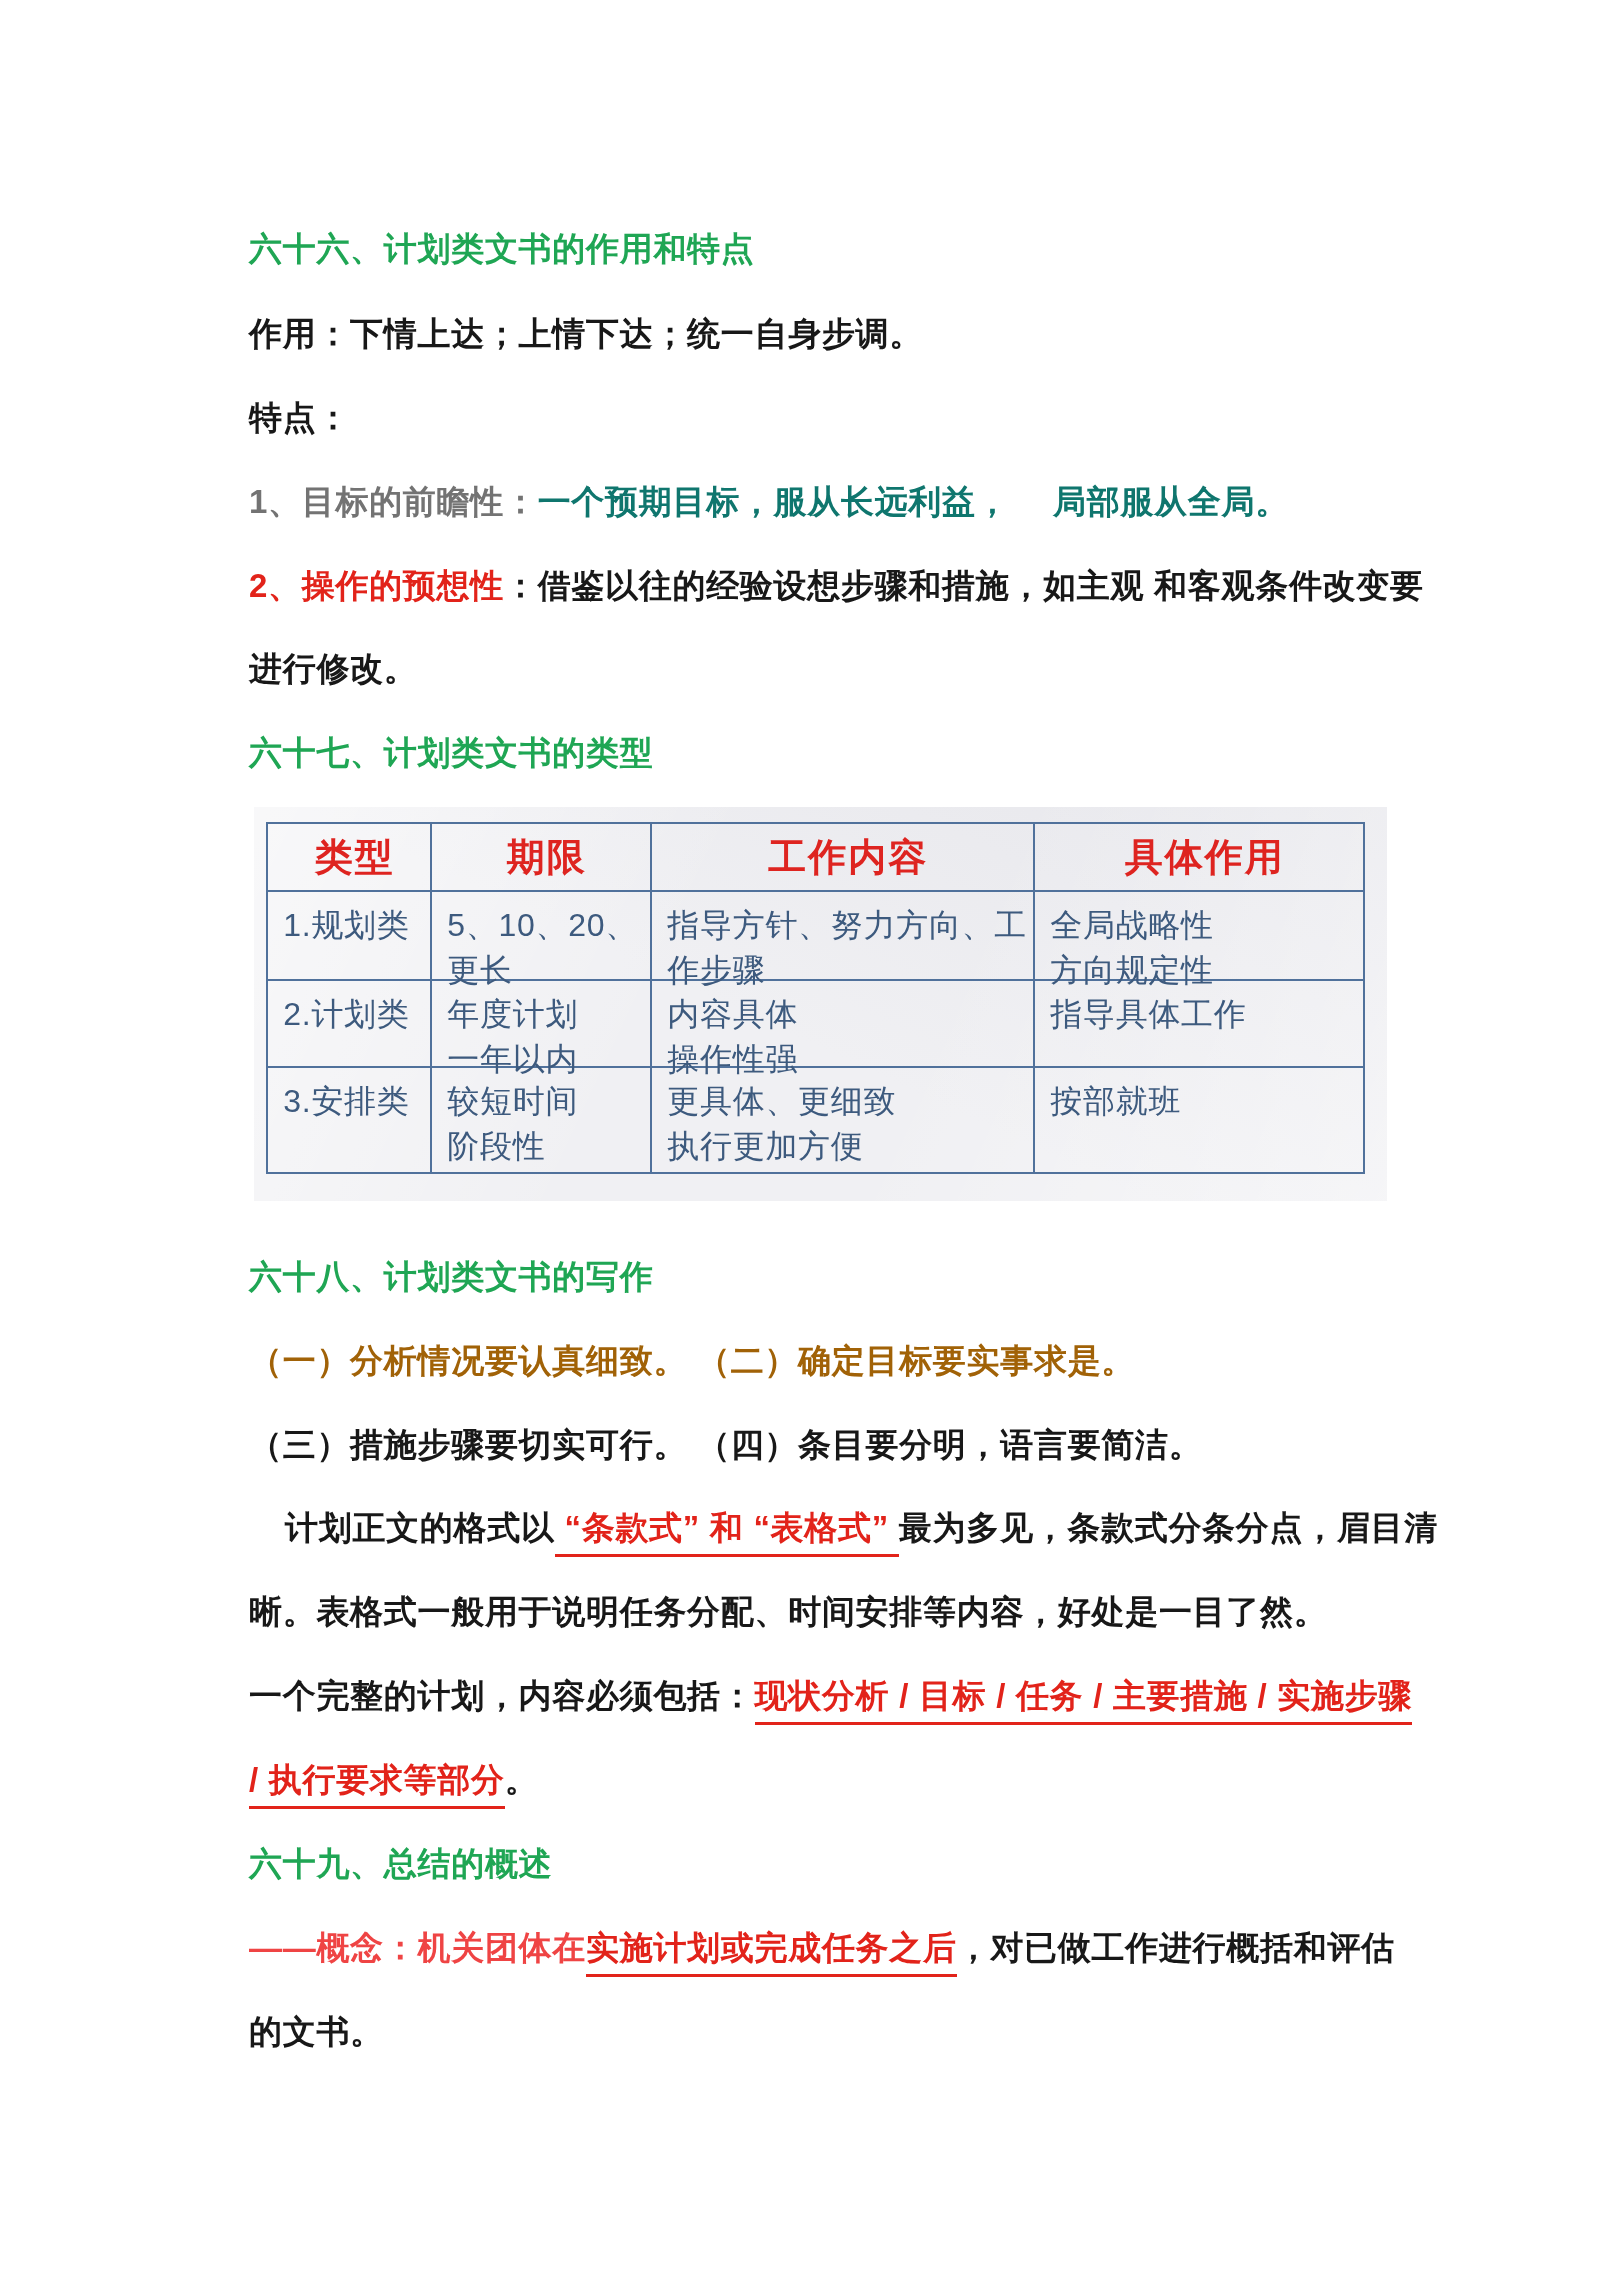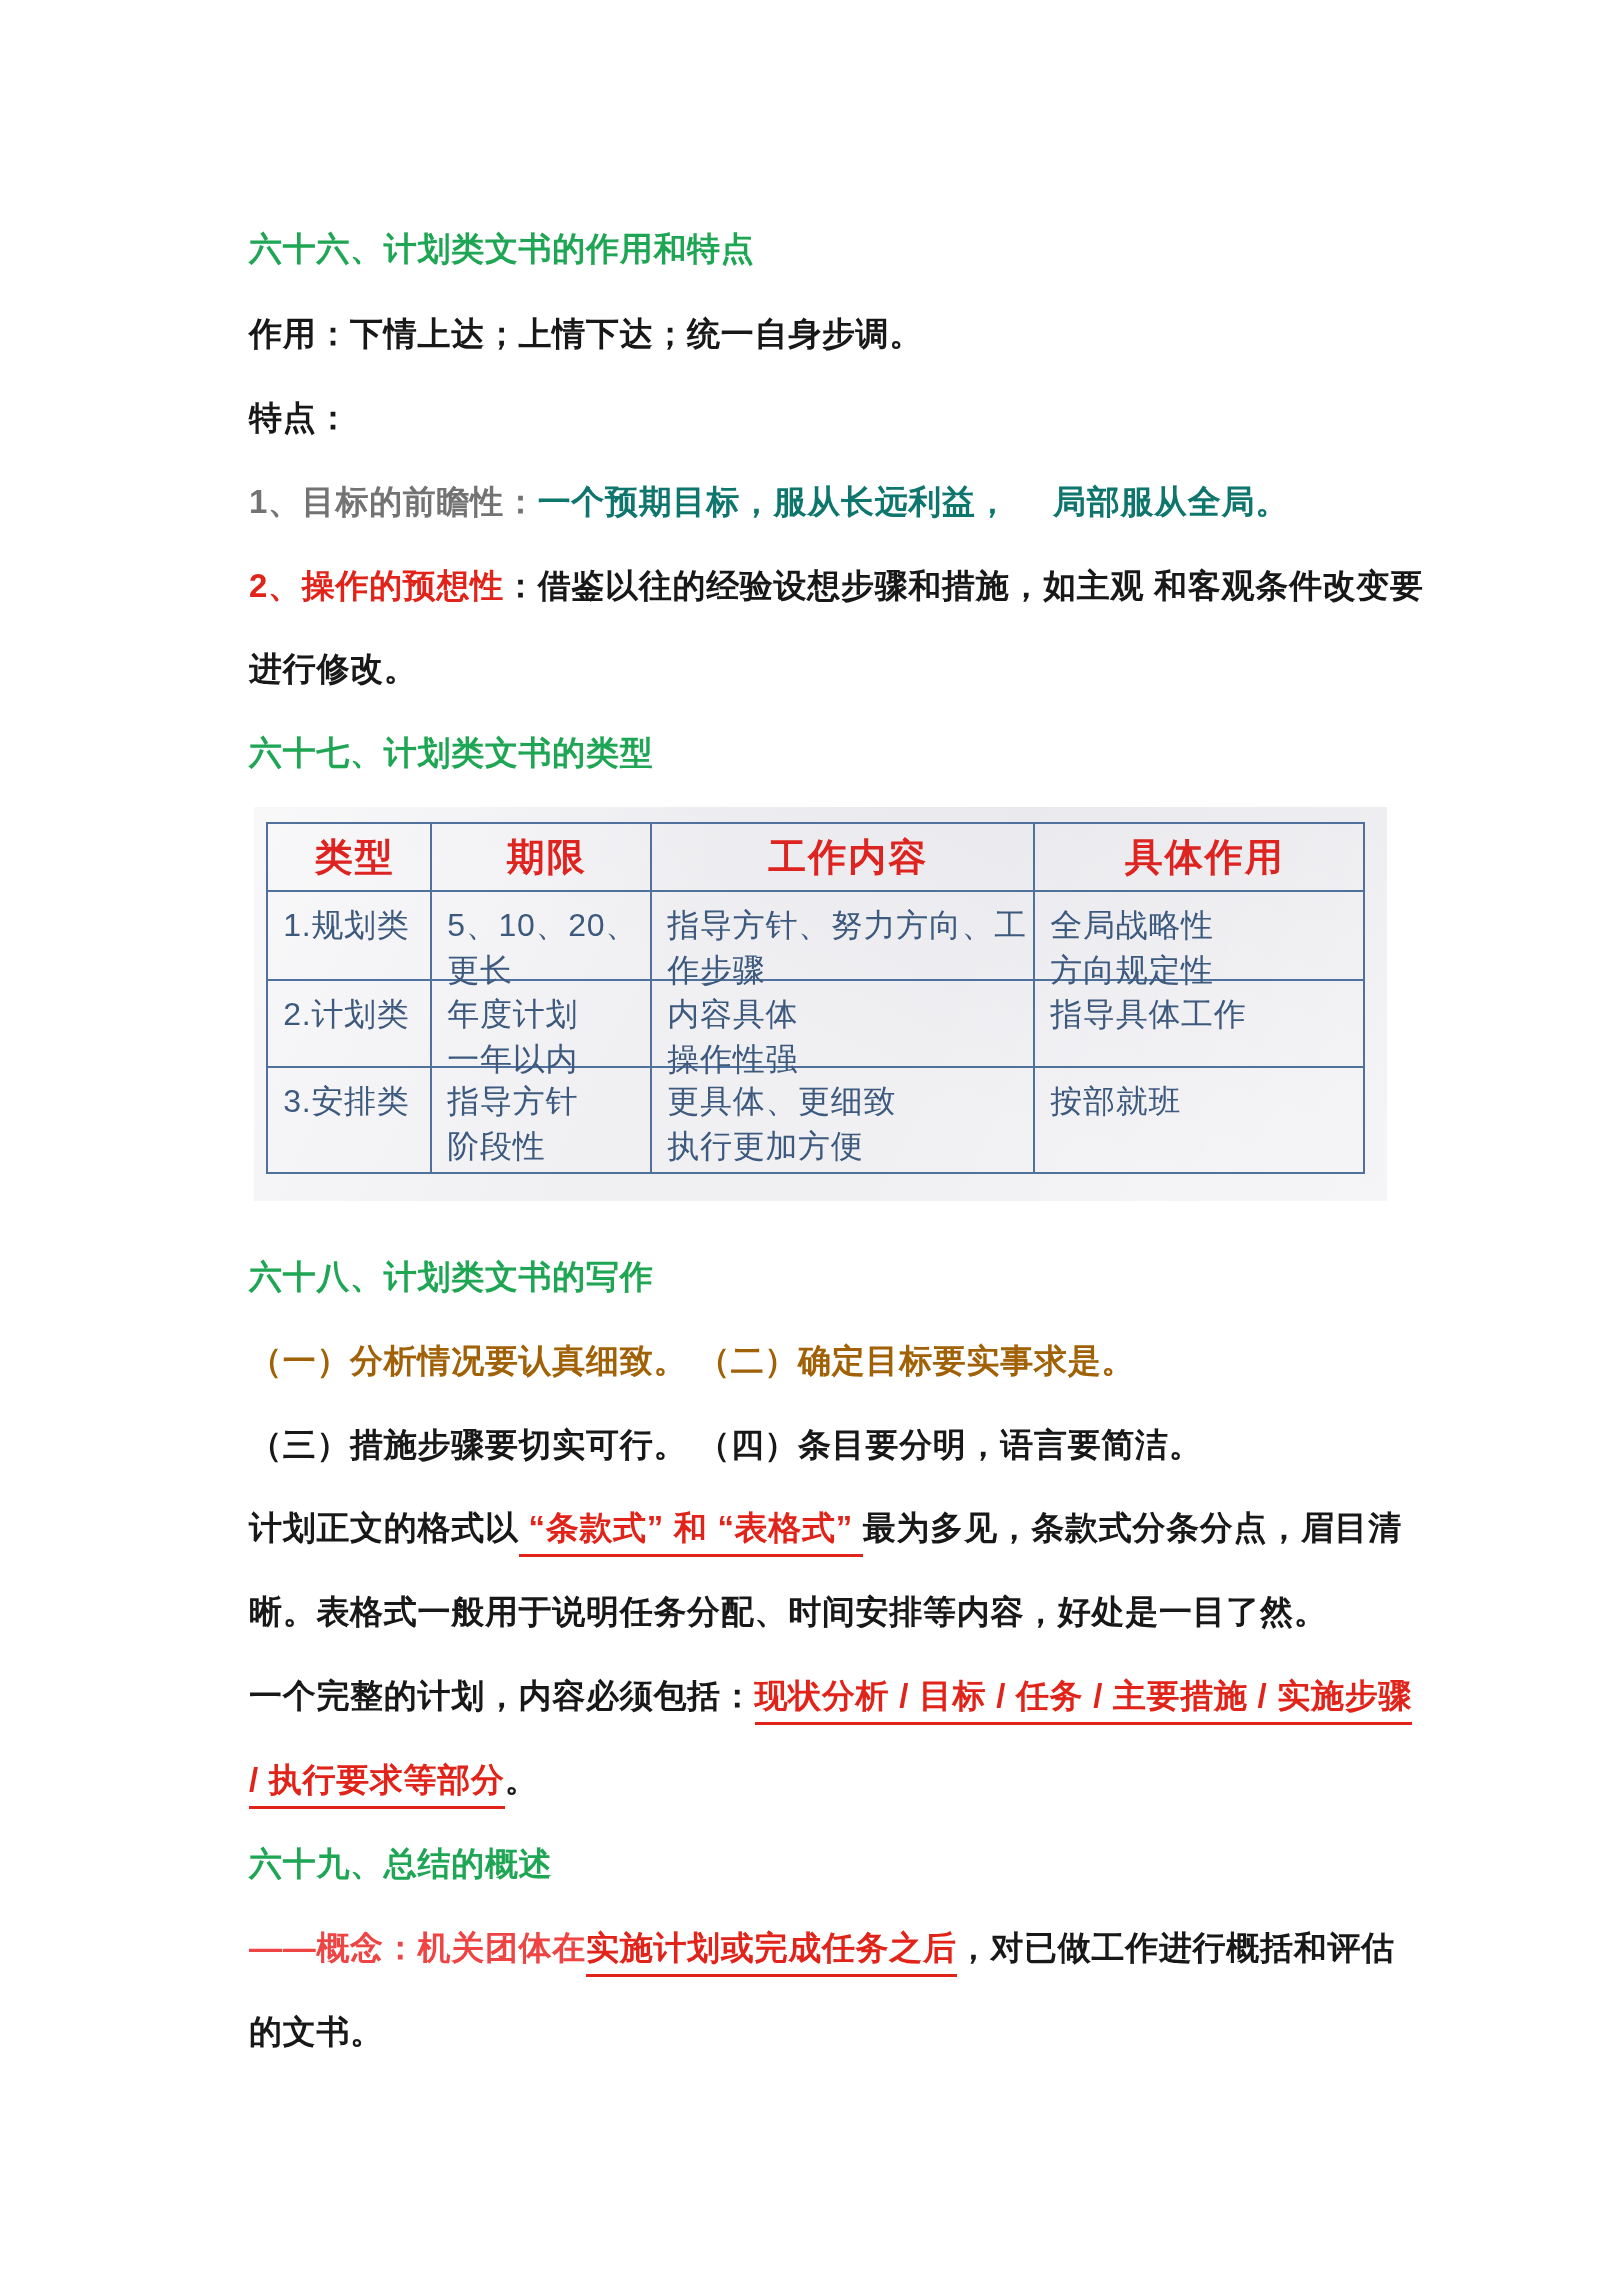--- a/index.html
+++ b/index.html
@@ -85,21 +85,21 @@
       <div class="line heading" style="top: 230px;"><span class="run" style="color: rgb(31, 166, 84);">六十六、计划类文书的作用和特点</span></div>
       <div class="line body" style="top: 315px;"><span class="run" style="color: rgb(24, 24, 24);">作用：下情上达；上情下达；统一自身步调。</span></div>
       <div class="line body" style="top: 399px;"><span class="run" style="color: rgb(24, 24, 24); margin-top: 33px;">特点：</span></div>
       <div class="line body" style="top: 483px;"><span class="run" style="color: #737373;">1、目标的前瞻性：</span><span class="run" style="color: #0f766e;">一个预期目标，服从长远利益，　 局部服从全局。</span></div>
       <div class="line body" style="top: 567px;"><span class="run" style="color: rgb(226, 35, 26);">2、操作的预想性</span><span class="run" style="color: rgb(24, 24, 24);">：借鉴以往的经验设想步骤和措施，如主观 和客观条件改变要</span></div>
       <div class="line body" style="top: 650px;"><span class="run" style="color: rgb(24, 24, 24);">进行修改。</span></div>
       <div class="line heading" style="top: 734px;"><span class="run" style="color: rgb(31, 166, 84);">六十七、计划类文书的类型</span></div>
       <div class="line heading" style="top: 1258px;"><span class="run" style="color: rgb(31, 166, 84);">六十八、计划类文书的写作</span></div>
       <div class="line body" style="top: 1342px;"><span class="run" style="color: #a16207;">（一）分析情况要认真细致。 （二）确定目标要实事求是。</span></div>
       <div class="line body" style="top: 1426px;"><span class="run" style="color: rgb(24, 24, 24);">（三）措施步骤要切实可行。 （四）条目要分明，语言要简洁。</span></div>
-      <div class="line body" style="top: 1509px;"><span class="run" style="color: rgb(24, 24, 24);">计划正文的格式以</span><span class="run u" style="color: rgb(226, 35, 26);"> “条款式” 和 “表格式” </span><span class="run" style="color: rgb(24, 24, 24);">最为多见，条款式分条分点，眉目清</span></div>
+      <div class="line body" style="top: 1509px;"><span class="run" style="color: rgb(24, 24, 24); margin-left: 36px;">计划正文的格式以</span><span class="run u" style="color: rgb(226, 35, 26);"> “条款式” 和 “表格式” </span><span class="run" style="color: rgb(24, 24, 24);">最为多见，条款式分条分点，眉目清</span></div>
       <div class="line body" style="top: 1593px;"><span class="run" style="color: rgb(24, 24, 24);">晰。表格式一般用于说明任务分配、时间安排等内容，好处是一目了然。</span></div>
       <div class="line body" style="top: 1677px;"><span class="run" style="color: rgb(24, 24, 24);">一个完整的计划，内容必须包括：</span><span class="run u" style="color: rgb(226, 35, 26);">现状分析 / 目标 / 任务 / 主要措施 / 实施步骤</span></div>
       <div class="line body" style="top: 1761px;"><span class="run u" style="color: rgb(226, 35, 26);">/ 执行要求等部分</span><span class="run" style="color: rgb(24, 24, 24);">。</span></div>
       <div class="line heading" style="top: 1845px;"><span class="run" style="color: rgb(31, 166, 84);">六十九、总结的概述</span></div>
       <div class="line body" style="top: 1929px;"><span class="run" style="color: #ef4444;">——概念：机关团体在</span><span class="run u" style="color: rgb(226, 35, 26);">实施计划或完成任务之后</span><span class="run" style="color: rgb(24, 24, 24);">，对已做工作进行概括和评估</span></div>
       <div class="line body" style="top: 2013px;"><span class="run" style="color: rgb(24, 24, 24);">的文书。</span></div>
     </div>
 
   <div class="table-figure">
     <div class="table-grid">
@@ -118,21 +118,21 @@
 方向规定性</div>
 
       <div class="cell td">2.计划类</div>
       <div class="cell td">年度计划
 一年以内</div>
       <div class="cell td">内容具体
 操作性强</div>
       <div class="cell td last-col">指导具体工作</div>
 
       <div class="cell td last-row">3.安排类</div>
-      <div class="cell td last-row">指导方针
+      <div class="cell td last-row">较短时间
 阶段性</div>
       <div class="cell td last-row">更具体、更细致
 执行更加方便</div>
       <div class="cell td last-row last-col">按部就班</div>
 
     </div>
   </div>
 
 </div>
 

